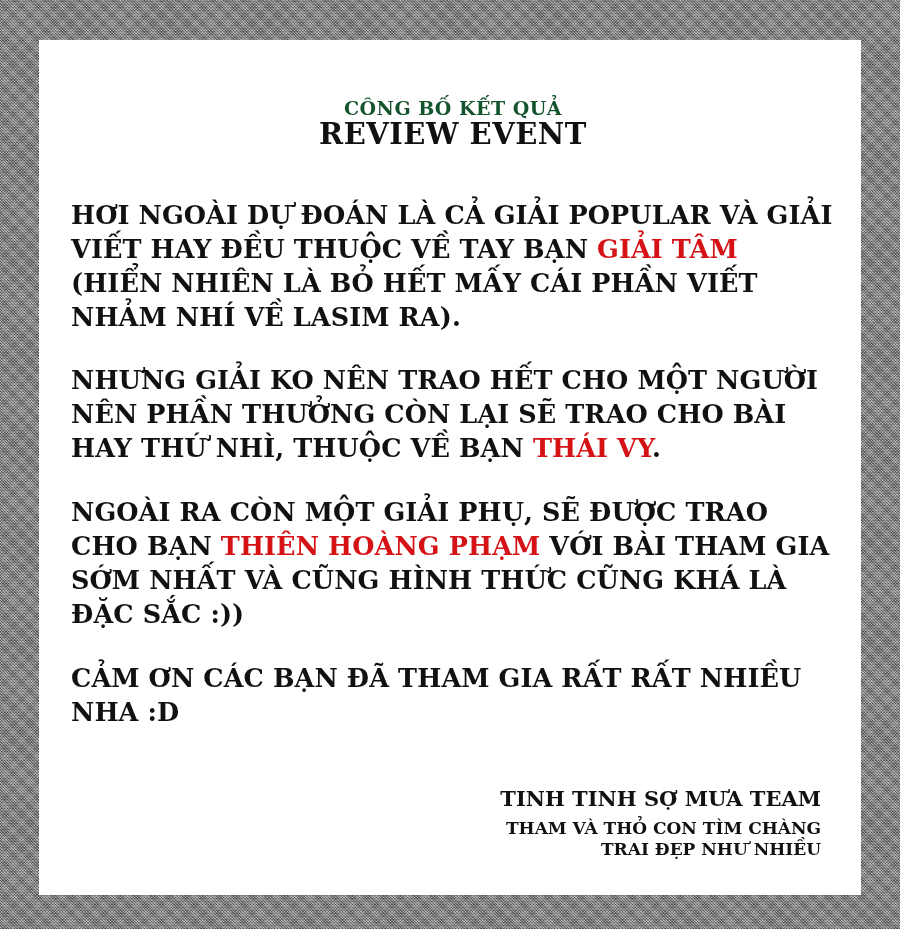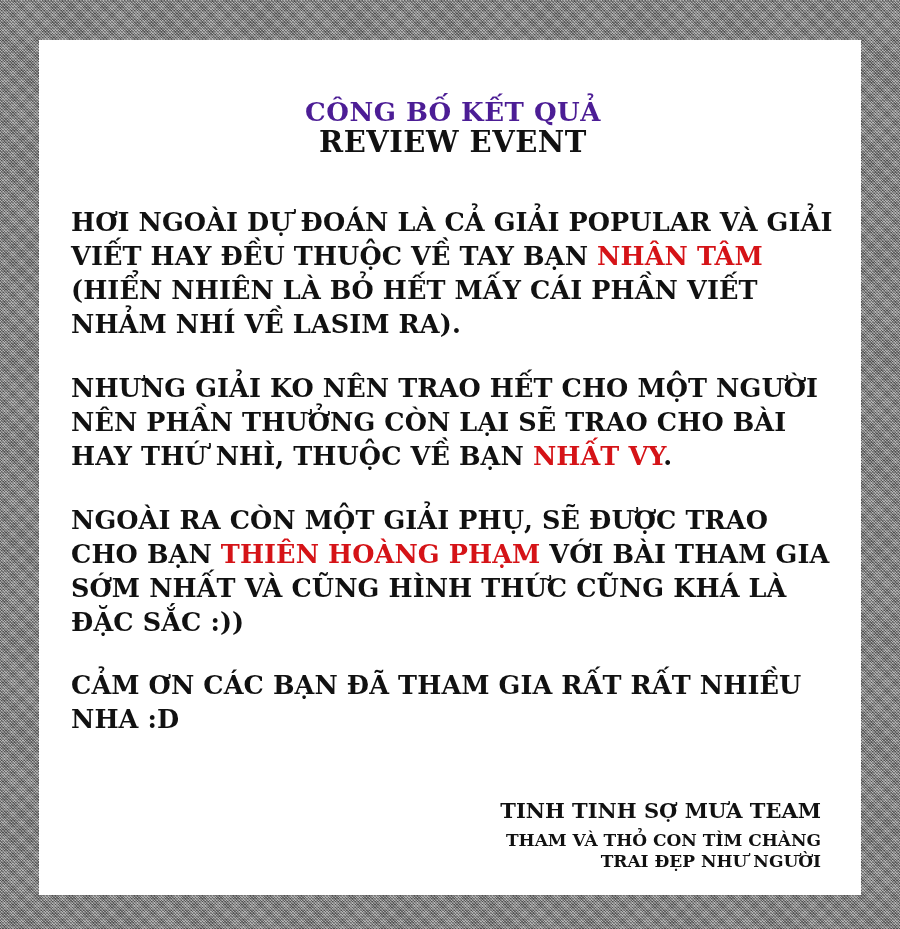--- a/index.html
+++ b/index.html
@@ -43,23 +43,23 @@
     bottom: 10px;
   }
 
   .title-block {
     text-align: center;
     margin-top: 40px;
   }
   .title-small {
     font-family: "DejaVu Serif", serif;
     font-weight: bold;
-    font-size: 26px;
+    font-size: 19px;
     letter-spacing: 0.5px;
-    color: #4c1d95;
+    color: #14532d;
     line-height: 1.1;
   }
   .title-big {
     font-family: "DejaVu Serif", serif;
     font-weight: bold;
     font-size: 29px;
     letter-spacing: 0.5px;
     color: #111;
     line-height: 1.1;
   }
@@ -77,21 +77,21 @@
     margin: 0 0 30px 0;
   }
   .para:last-child { margin-bottom: 8px; }
   .hl {
     color: #d51317;
   }
 
   .signature {
     position: absolute;
     right: 14px;
-    bottom: 12px;
+    bottom: 24px;
     text-align: right;
     font-family: "DejaVu Serif", serif;
     font-weight: bold;
     color: #111;
   }
   .sig-main {
     font-size: 21px;
     line-height: 1.2;
     margin-bottom: 6px;
   }
@@ -107,34 +107,34 @@
   <div class="sheet">
     <div class="inner">
 
       <div class="title-block">
         <div class="title-small">CÔNG BỐ KẾT QUẢ</div>
         <div class="title-big">REVIEW EVENT</div>
       </div>
 
       <div class="body-text">
         <p class="para">
-          <span>HƠI NGOÀI DỰ ĐOÁN LÀ CẢ GIẢI POPULAR VÀ GIẢI VIẾT HAY ĐỀU THUỘC VỀ TAY BẠN </span><span class="hl">NHÂN TÂM</span><span> (HIỂN NHIÊN LÀ BỎ HẾT MẤY CÁI PHẦN VIẾT NHẢM NHÍ VỀ LASIM RA).</span>
+          <span>HƠI NGOÀI DỰ ĐOÁN LÀ CẢ GIẢI POPULAR VÀ GIẢI VIẾT HAY ĐỀU THUỘC VỀ TAY BẠN </span><span class="hl">GIẢI TÂM</span><span> (HIỂN NHIÊN LÀ BỎ HẾT MẤY CÁI PHẦN VIẾT NHẢM NHÍ VỀ LASIM RA).</span>
         </p>
         <p class="para">
-          <span>NHƯNG GIẢI KO NÊN TRAO HẾT CHO MỘT NGƯỜI NÊN PHẦN THƯỞNG CÒN LẠI SẼ TRAO CHO BÀI HAY THỨ NHÌ, THUỘC VỀ BẠN </span><span class="hl">NHẤT VY</span><span>.</span>
+          <span>NHƯNG GIẢI KO NÊN TRAO HẾT CHO MỘT NGƯỜI NÊN PHẦN THƯỞNG CÒN LẠI SẼ TRAO CHO BÀI HAY THỨ NHÌ, THUỘC VỀ BẠN </span><span class="hl">THÁI VY</span><span>.</span>
         </p>
         <p class="para">
           <span>NGOÀI RA CÒN MỘT GIẢI PHỤ, SẼ ĐƯỢC TRAO CHO BẠN </span><span class="hl">THIÊN HOÀNG PHẠM</span><span> VỚI BÀI THAM GIA SỚM NHẤT VÀ CŨNG HÌNH THỨC CŨNG KHÁ LÀ ĐẶC SẮC :))</span>
         </p>
         <p class="para">
           <span>CẢM ƠN CÁC BẠN ĐÃ THAM GIA RẤT RẤT NHIỀU NHA :D</span><br>
         </p>
       </div>
 
       <div class="signature">
         <div class="sig-main">TINH TINH SỢ MƯA TEAM</div>
         <div class="sig-line">THAM VÀ THỎ CON TÌM CHÀNG</div>
-        <div class="sig-line">TRAI ĐẸP NHƯ NGƯỜI</div>
+        <div class="sig-line">TRAI ĐẸP NHƯ NHIỀU</div>
       </div>
 
     </div>
   </div>
 </div>
 
 </body></html>

